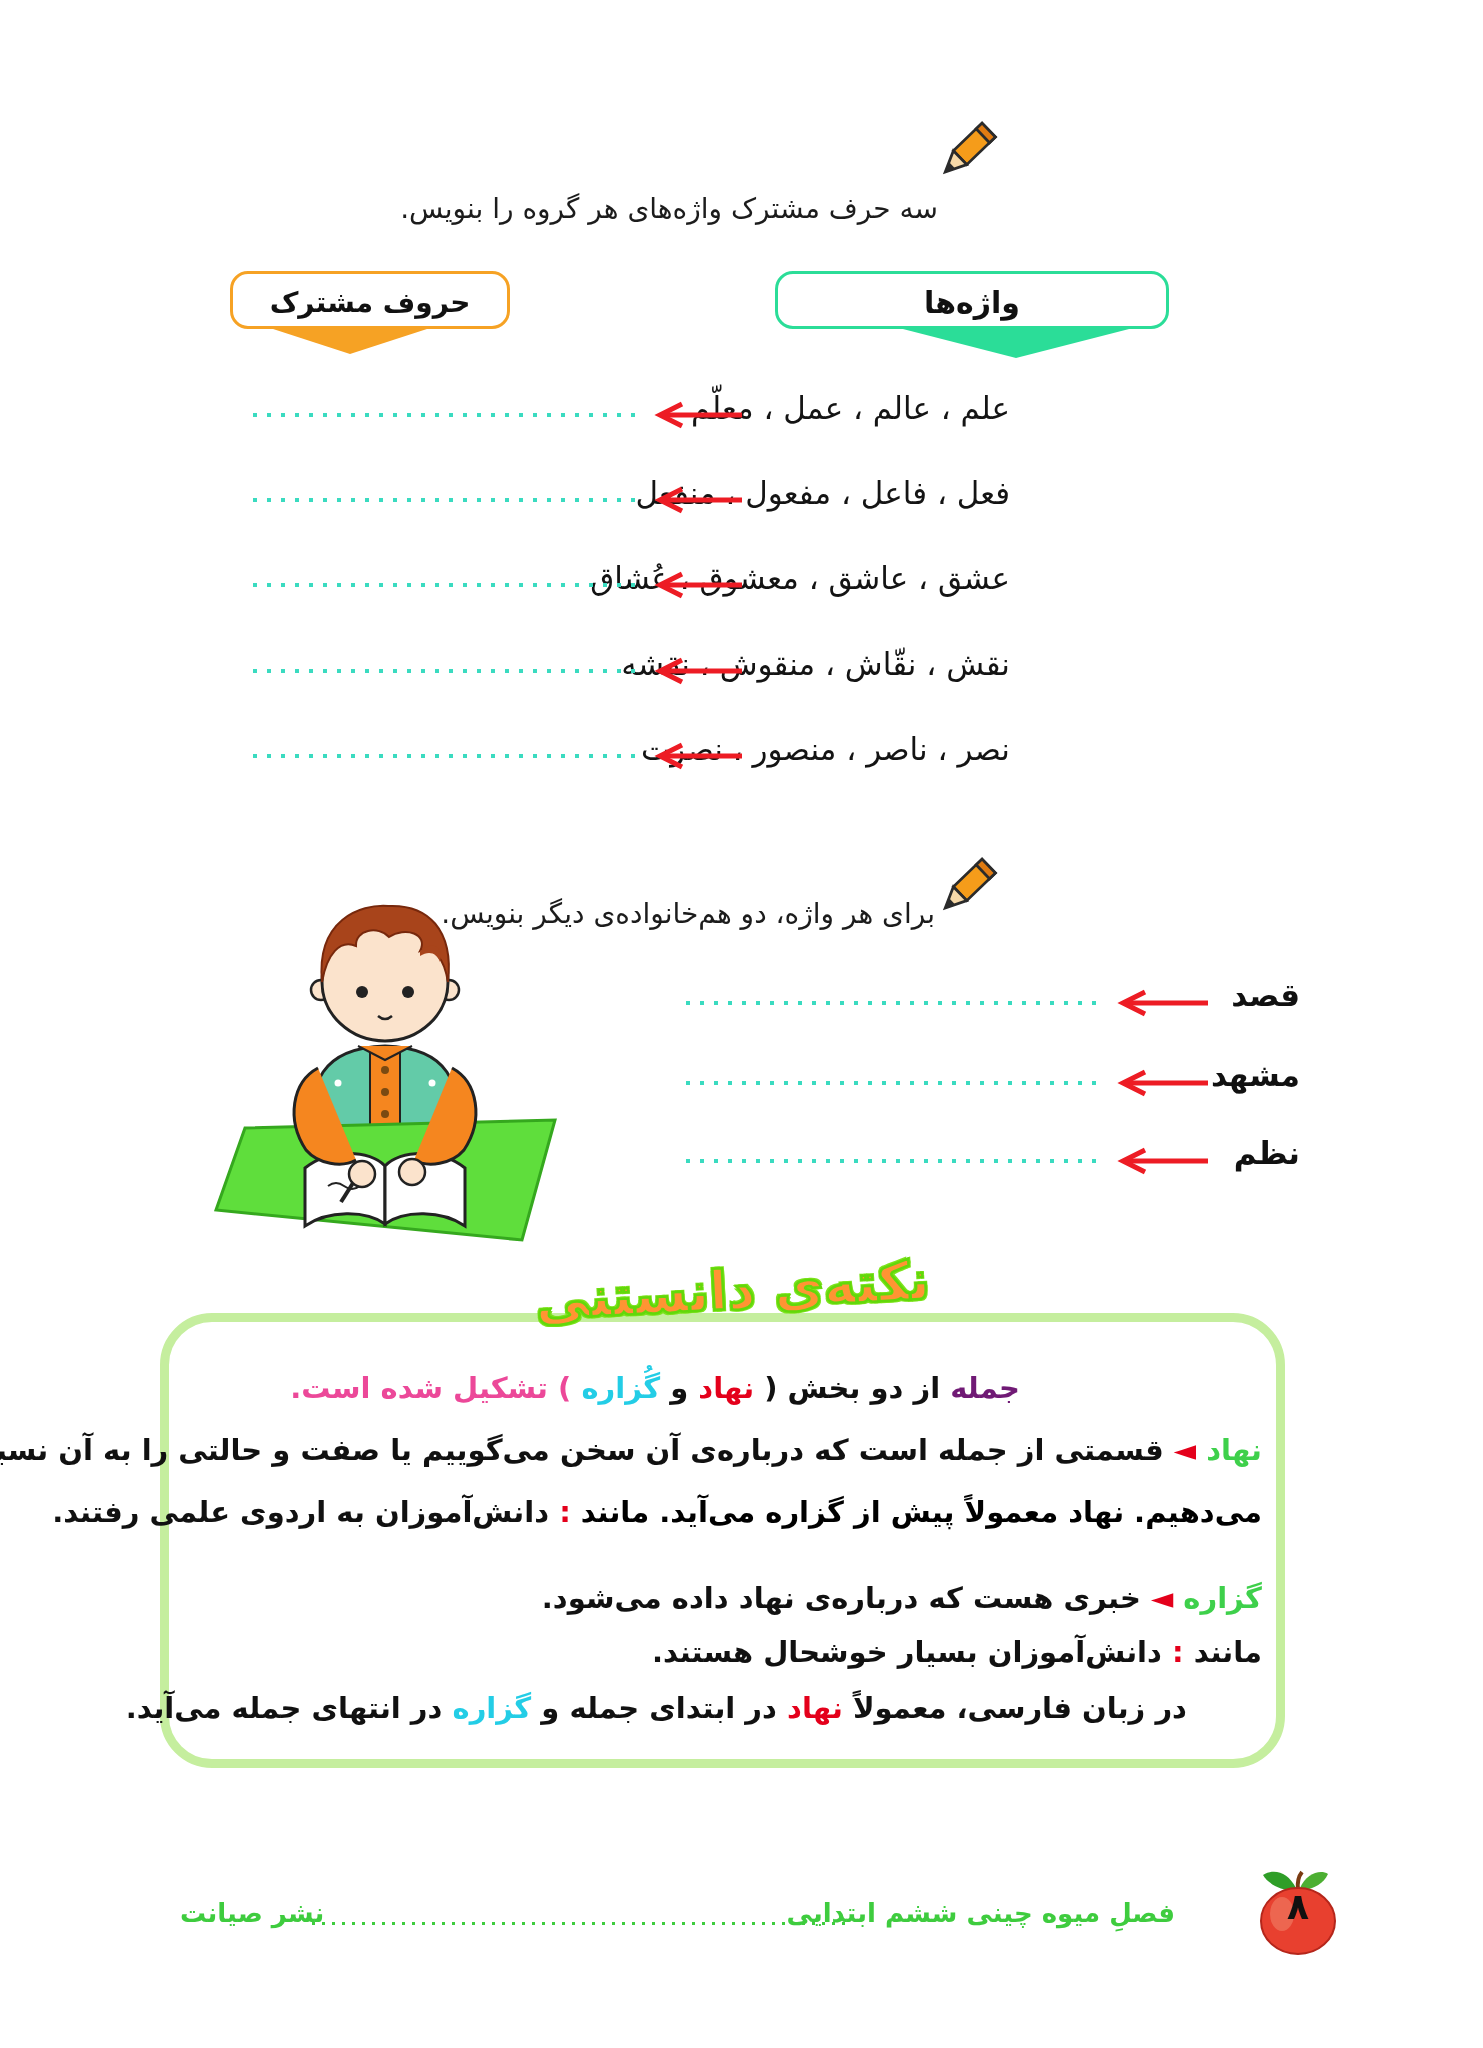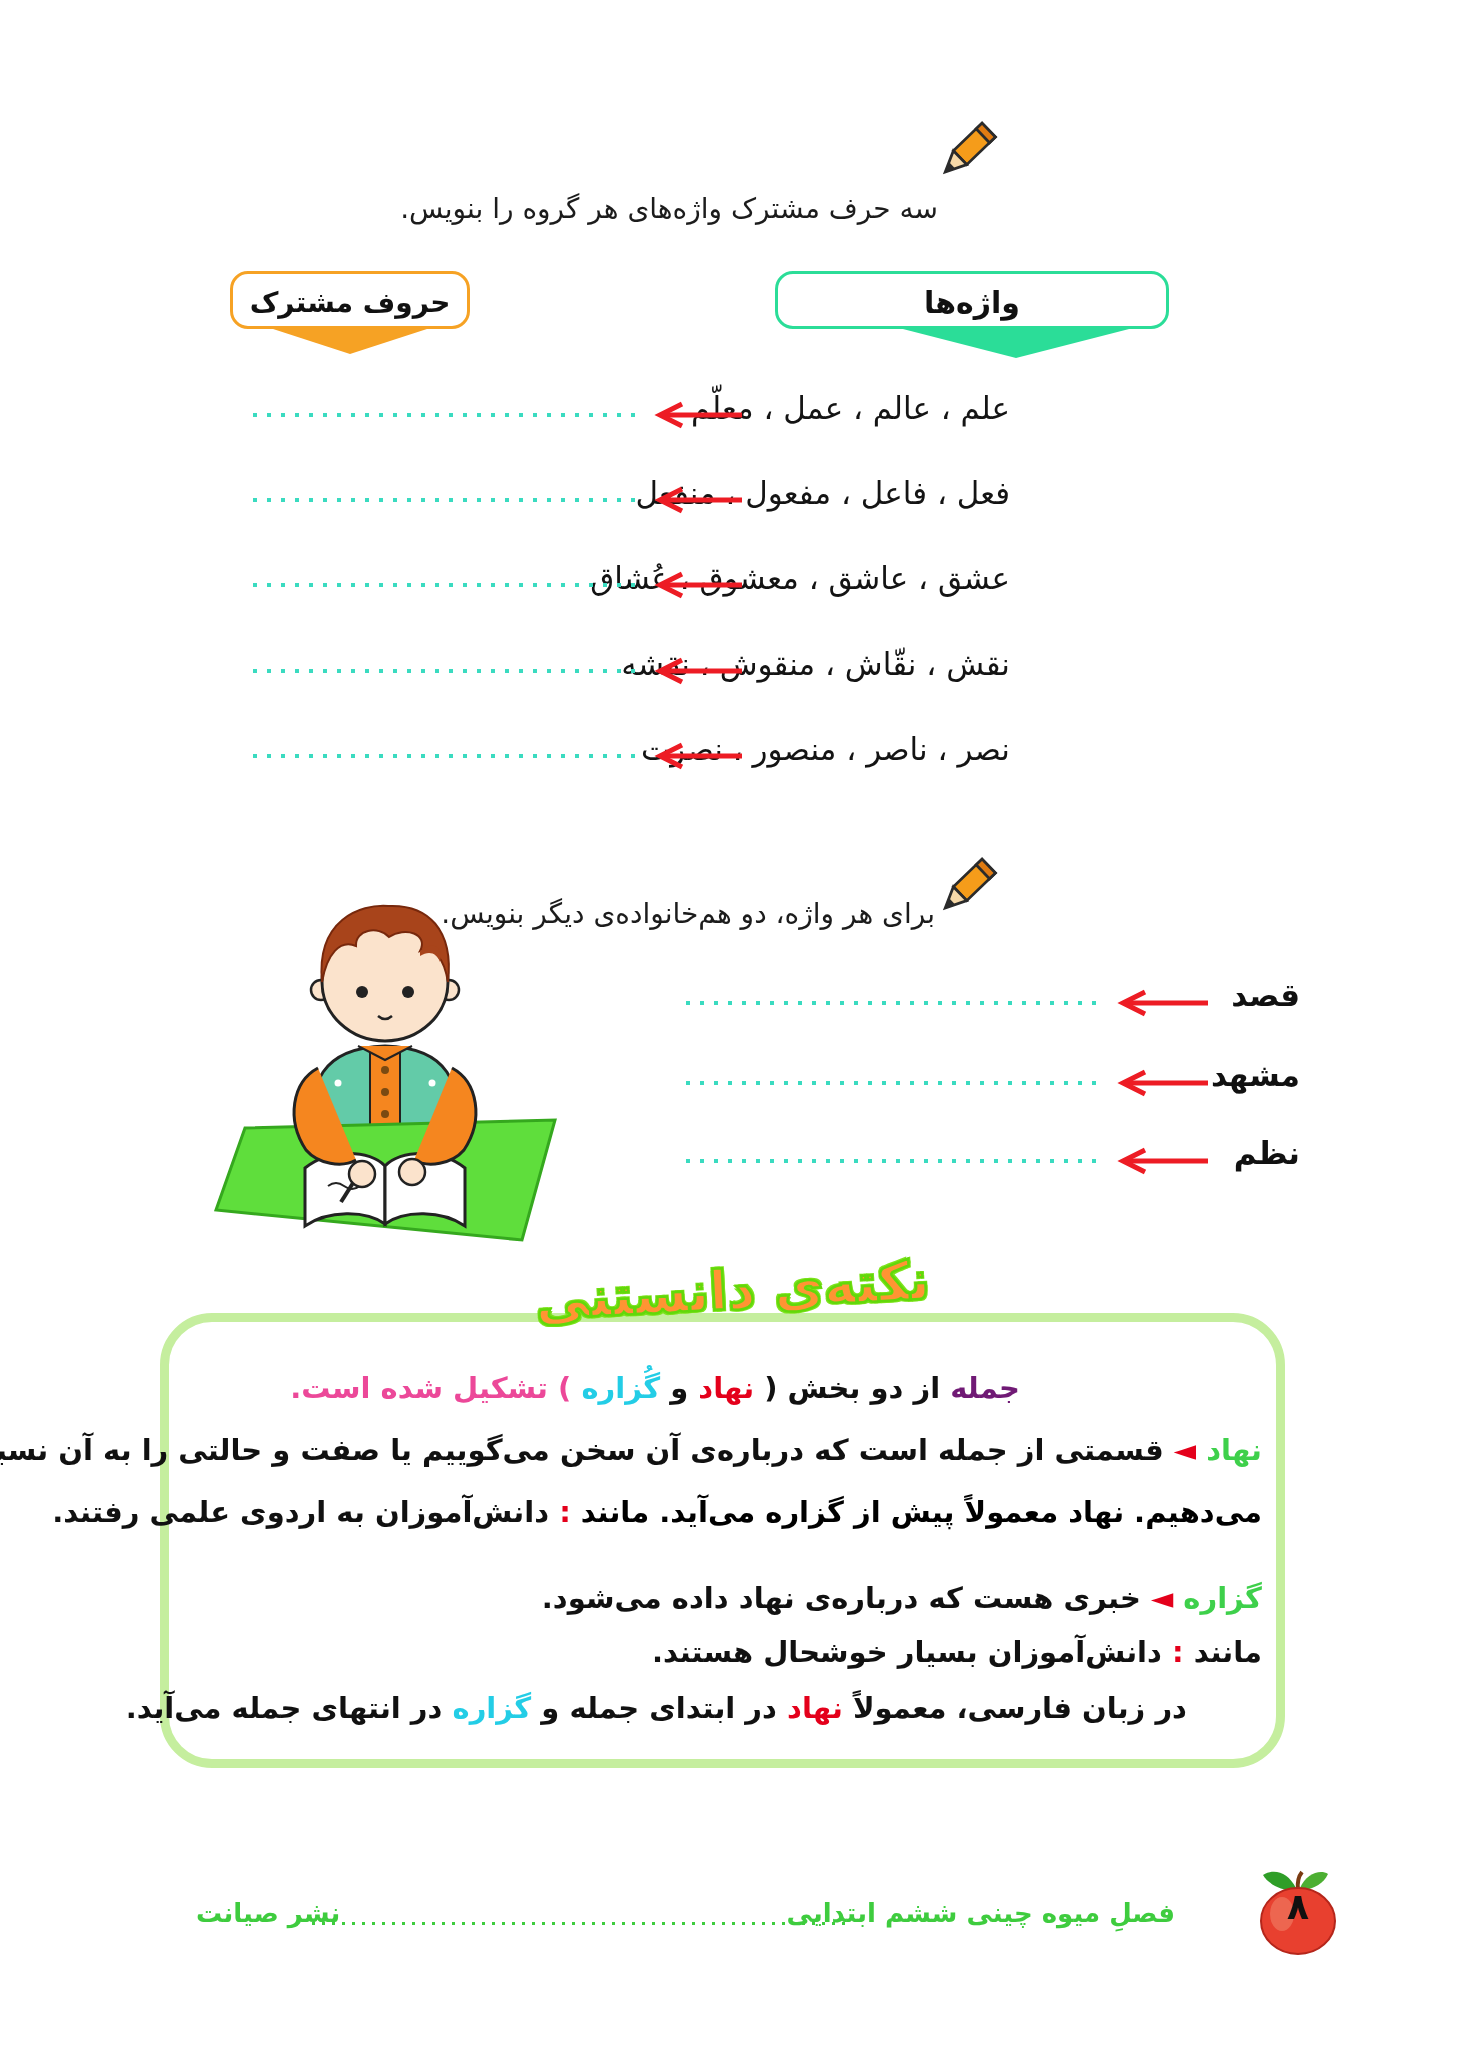--- a/index.html
+++ b/index.html
@@ -40,21 +40,21 @@
       <rect x="17" y="1" width="14" height="6" fill="#E07B12" stroke="#2b2b2b" stroke-width="2"></rect>
       <polygon points="17,30 31,30 24,45" fill="#F7D9A8" stroke="#2b2b2b" stroke-width="2"></polygon>
       <polygon points="21.2,38 26.8,38 24,45" fill="#2b2b2b"></polygon>
     </g>
   </svg>
   <div class="abs instr" style="right:545px;top:192px;">سه حرف مشترک واژه‌های هر گروه را بنویس.</div>
 
   <div class="abs hdr" style="left:775px;top:271px;width:394px;border:3px solid #2BDD98;">واژه‌ها</div>
   <div class="abs chev" style="left:899px;top:328px;width:234px;height:30px;background:#2BDD98;"></div>
 
-  <div class="abs hdr" style="left:230px;top:271px;width:240px;border:3px solid #F6A224;font-size:28px;">حروف مشترک</div>
+  <div class="abs hdr" style="left:230px;top:271px;width:280px;border:3px solid #F6A224;font-size:28px;">حروف مشترک</div>
   <div class="abs chev" style="left:270px;top:328px;width:160px;height:26px;background:#F6A224;"></div>
 
   <div class="abs word-row" style="right:473px;top:390px;">علم ، عالم ، عمل ، معلّم</div>
   <svg class="abs" style="left:652px;top:400px;" width="92" height="30" viewBox="0 0 92 30">
       <line x1="10" y1="15" x2="90" y2="15" stroke="#ED1C24" stroke-width="5"></line>
       <polyline points="30,4 8,15 30,26" fill="none" stroke="#ED1C24" stroke-width="5"></polyline>
     </svg>
   <div class="abs dots" style="left:253px;top:413px;width:385px;"></div>
 
   <div class="abs word-row" style="right:473px;top:475px;">فعل ، فاعل ، مفعول ، منفعل</div>
@@ -165,15 +165,15 @@
     <path d="M52 22 C58 8 72 3 80 8 C76 17 66 23 56 24 Z" fill="#4CAF32"></path>
     <path d="M48 22 C40 6 26 2 15 9 C20 18 33 24 45 25 Z" fill="#2F9E28"></path>
     <path d="M50 24 C49 16 50 11 54 6" stroke="#7a3b12" stroke-width="4" fill="none"></path>
     <ellipse cx="50" cy="55" rx="37" ry="33" fill="#E8402F" stroke="#B5261B" stroke-width="2"></ellipse>
     <ellipse cx="34" cy="48" rx="12" ry="17" fill="#F07B63" opacity="0.65"></ellipse>
   </svg>
   <div class="abs pagenum" style="left:1248px;top:1886px;width:100px;">۸</div>
 
   <div class="abs footer-txt" style="right:308px;top:1898px;">فصلِ میوه چینی ششم ابتدایی</div>
   <div class="abs footer-dots" style="left:312px;top:1922px;width:533px;"></div>
-  <div class="abs footer-txt" style="left:196px;top:1898px;">نشر صیانت</div>
+  <div class="abs footer-txt" style="left:180px;top:1898px;">نشر صیانت</div>
 
 </div>
 
 </body></html>

